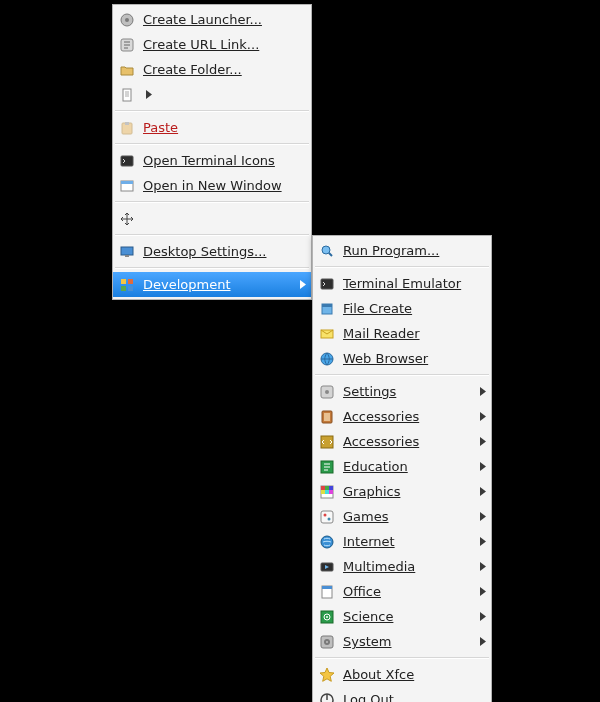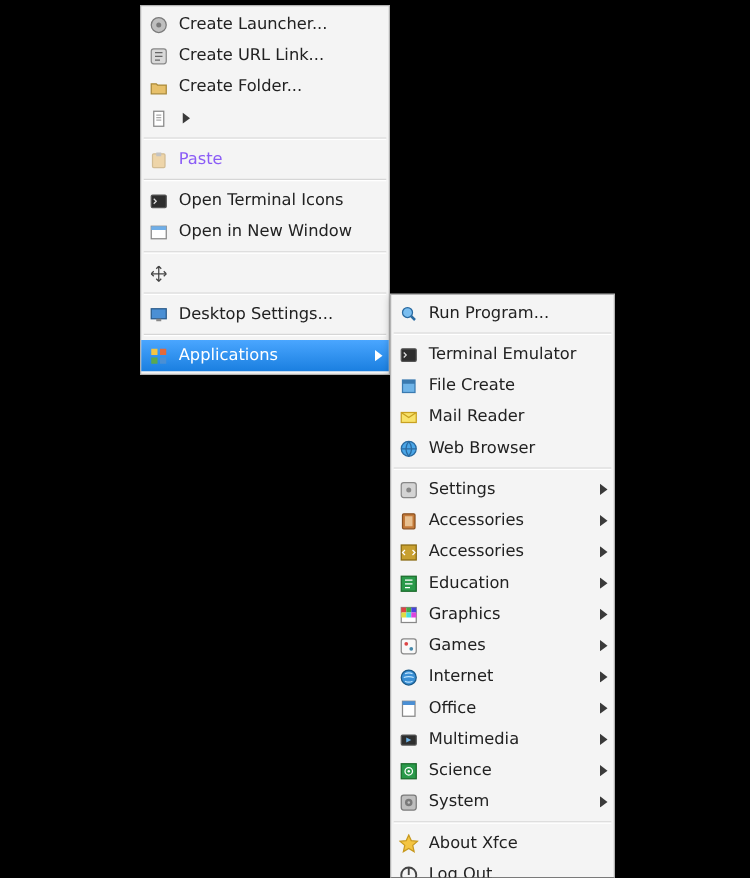--- a/index.html
+++ b/index.html
@@ -31,27 +31,28 @@
     top: 235px;
     width: 178px;
   }
   .item {
     display: flex;
     align-items: center;
     height: 25px;
     padding: 0 4px 0 6px;
     position: relative;
     cursor: default;
+    text-decoration: underline;
   }
   .item.highlight {
     background: linear-gradient(to bottom, #4aa6ff, #1a7fe0);
     color: #fff;
   }
   .item.highlight .arrow svg { fill: #fff; }
-  .item.disabled { color: #8b5cf6; }
+  .item.disabled { color: #b91c1c; }
   .icon {
     width: 16px;
     height: 16px;
     margin-right: 8px;
     flex-shrink: 0;
     display: flex;
     align-items: center;
     justify-content: center;
   }
   .icon svg { width: 16px; height: 16px; display: block; }
@@ -320,21 +321,21 @@
   </div>
 
   <div class="sep"></div>
 
   <div class="item highlight">
     <span class="icon">
         <svg>
           <use href="#i-apps"></use>
         </svg>
       </span>
-    <span class="label">Applications</span>
+    <span class="label">Development</span>
     <span class="arrow">
         <svg>
           <use href="#i-arw"></use>
         </svg>
       </span>
   </div>
 </div>
 
 <div class="menu menu-sub">
 
@@ -471,46 +472,46 @@
     <span class="label">Internet</span>
     <span class="arrow">
         <svg>
           <use href="#i-arw"></use>
         </svg>
       </span>
   </div>
   <div class="item">
     <span class="icon">
         <svg>
+          <use href="#i-mm"></use>
+        </svg>
+      </span>
+    <span class="label">Multimedia</span>
+    <span class="arrow">
+        <svg>
+          <use href="#i-arw"></use>
+        </svg>
+      </span>
+  </div>
+  <div class="item">
+    <span class="icon">
+        <svg>
           <use href="#i-off"></use>
         </svg>
       </span>
     <span class="label">Office</span>
     <span class="arrow">
         <svg>
           <use href="#i-arw"></use>
         </svg>
       </span>
   </div>
   <div class="item">
     <span class="icon">
         <svg>
-          <use href="#i-mm"></use>
-        </svg>
-      </span>
-    <span class="label">Multimedia</span>
-    <span class="arrow">
-        <svg>
-          <use href="#i-arw"></use>
-        </svg>
-      </span>
-  </div>
-  <div class="item">
-    <span class="icon">
-        <svg>
           <use href="#i-sci"></use>
         </svg>
       </span>
     <span class="label">Science</span>
     <span class="arrow">
         <svg>
           <use href="#i-arw"></use>
         </svg>
       </span>
   </div>

